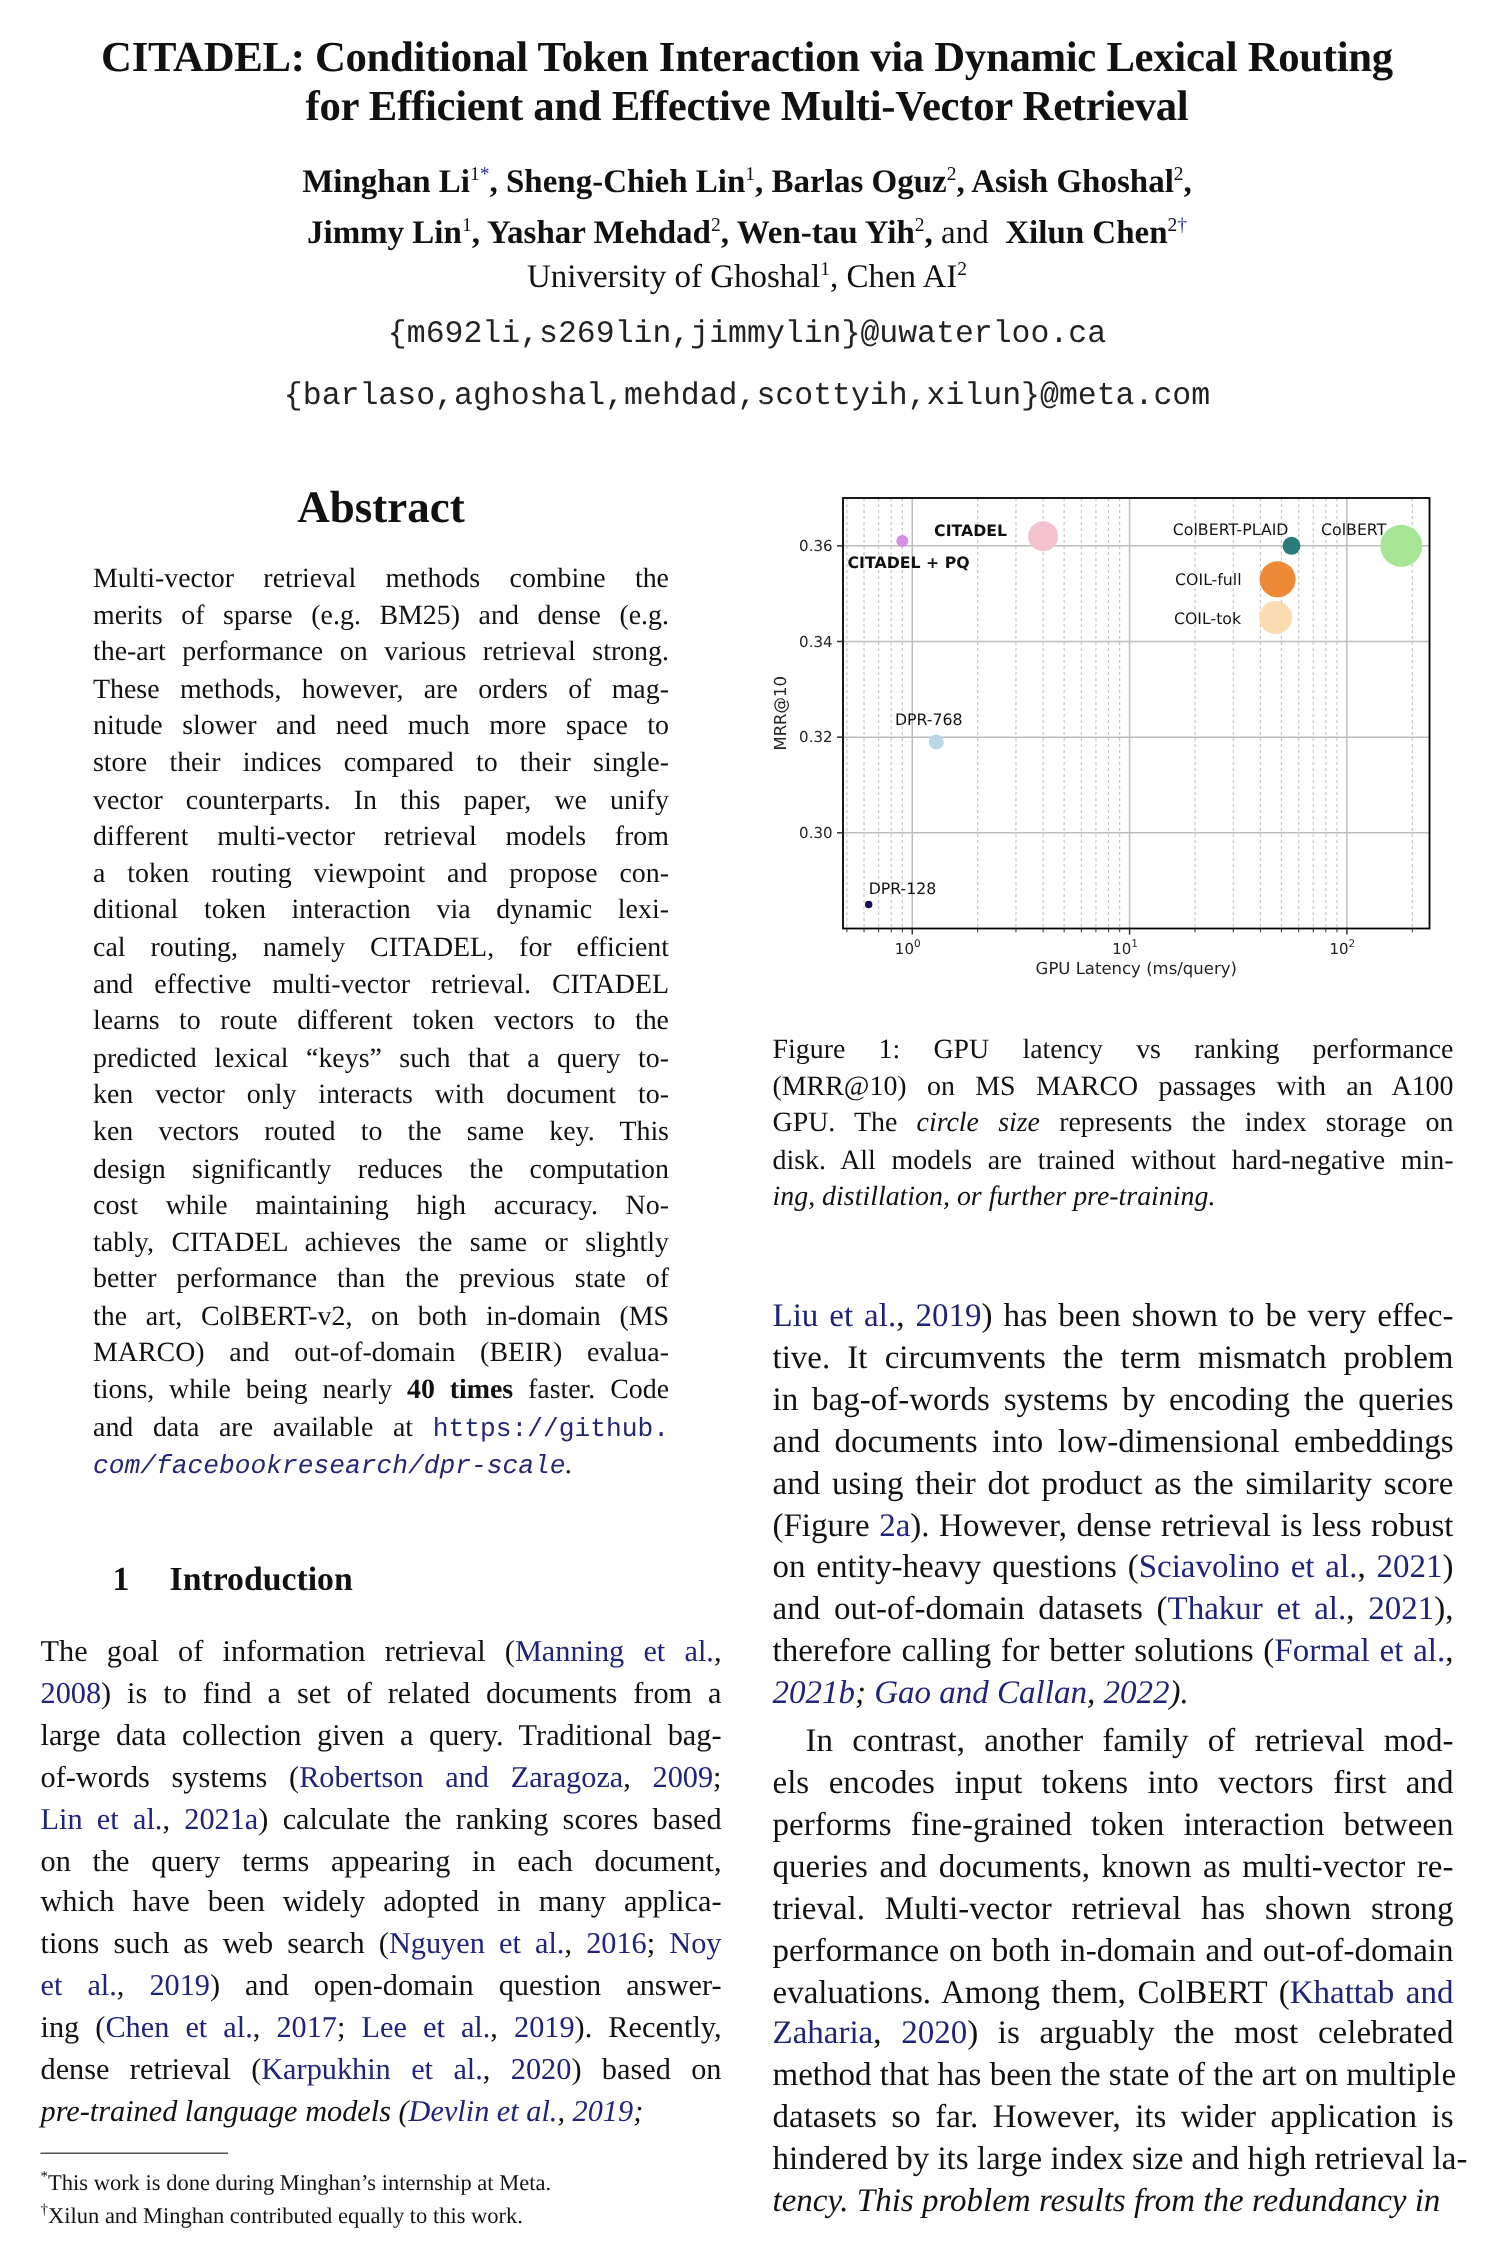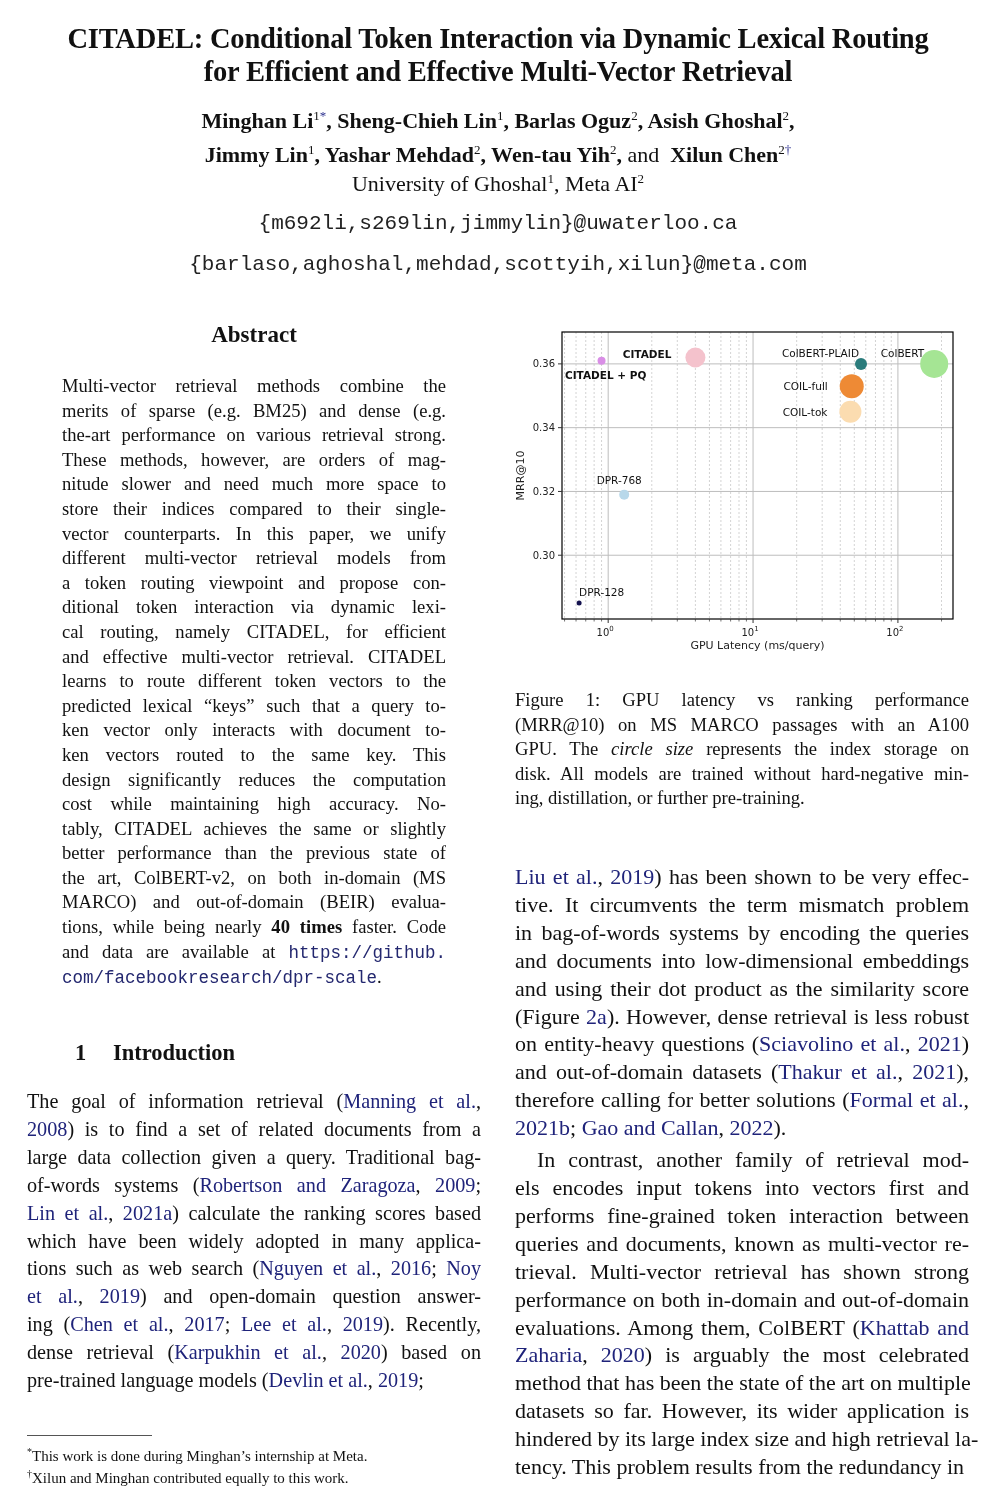--- a/index.html
+++ b/index.html
@@ -7,25 +7,25 @@
          font-family: "Liberation Serif", "DejaVu Serif", serif; color: #111; }
   .abs { position: absolute; }
   .title { left: 0; width: 996px; text-align: center; font-weight: bold; font-size: 28.5px; line-height: 33px; top: 22px; letter-spacing: -0.2px; }
   .authors { left: 0; width: 996px; text-align: center; font-weight: bold; font-size: 22px; line-height: 29px; top: 101px; }
   .authors sup { font-weight: normal; font-size: 13px; }
   .authors sup.mark { color: #2b2f8e; }
   .authors .and { font-weight: normal; }
   .affil { left: 0; width: 996px; text-align: center; font-size: 22px; top: 171px; }
   .affil sup { font-size: 13px; }
   .email { left: 0; width: 996px; text-align: center; font-family: "Liberation Mono", "DejaVu Sans Mono", monospace; font-size: 21px; color: #222; }
-  .h-abstract { left: 62px; width: 384px; text-align: center; font-weight: bold; font-size: 23px; top: 322px; }
+  .h-abstract { left: 62px; width: 384px; text-align: center; font-weight: bold; font-size: 30px; top: 322px; }
   .col-left { left: 62px; width: 384px; }
   .para { font-size: 18.6px; line-height: 24.6px; text-align: justify; }
   .para .line { display: block; text-align: justify; text-align-last: justify; white-space: nowrap; }
-  .para .line.last { text-align-last: left; }
+  .para .line.last { text-align-last: left; font-style: italic; }
   .cite { color: #1f237a; }
   .mono-link { font-family: "Liberation Mono", "DejaVu Sans Mono", monospace; color: #23276f; font-size: 17.5px; }
   .h-section { left: 27px; font-weight: bold; font-size: 22.5px; top: 1040px; margin-left: 48px; }
   .h-section .num { display: inline-block; width: 38px; }
   .intro { left: 27px; width: 454px; top: 1088px; }
   .intro .para { font-size: 20.2px; line-height: 27.9px; }
   .right { left: 515px; width: 454px; }
   .right .para { font-size: 22px; line-height: 27.9px; }
   .caption { left: 515px; width: 454px; top: 688px; }
   .caption .para { font-size: 18.6px; line-height: 24.6px; }
@@ -52,21 +52,21 @@
   <div>
     <span>Jimmy Lin</span><sup>1</sup><span>, </span>
     <span>Yashar Mehdad</span><sup>2</sup><span>, </span>
     <span>Wen-tau Yih</span><sup>2</sup><span>,  </span>
     <span class="and">and</span>&nbsp;
     <span>Xilun Chen</span><sup>2</sup><sup class="mark">†</sup>
   </div>
 </div>
 
 <div class="abs affil">
-  <span>University of Ghoshal</span><sup>1</sup><span>, </span><span>Meta AI</span><sup>2</sup>
+  <span>University of Ghoshal</span><sup>1</sup><span>, </span><span>Chen AI</span><sup>2</sup>
 </div>
 
 <div class="abs email" style="top:212px;">{m692li,s269lin,jimmylin}@uwaterloo.ca</div>
 <div class="abs email" style="top:253px;">{barlaso,aghoshal,mehdad,scottyih,xilun}@meta.com</div>
 
 <div class="abs h-abstract">Abstract</div>
 <div class="abs col-left" style="top:374px;">
   <div class="para" id="abstract-para">
       <span class="line">Multi-vector retrieval methods combine the</span>
       <span class="line">merits of sparse (e.g.  BM25) and dense (e.g.</span>
@@ -100,20 +100,21 @@
   <span class="num">1</span><span>Introduction</span>
 </div>
 
 <div class="abs intro">
   <div class="para" id="intro-left">
       <span class="line"><span>The goal of information retrieval (</span><span class="cite">Manning et al.</span><span>,</span></span>
       <span class="line"><span class="cite">2008</span><span>) is to find a set of related documents from a</span></span>
       <span class="line"><span>large data collection given a query. Traditional bag-</span></span>
       <span class="line"><span>of-words systems (</span><span class="cite">Robertson and Zaragoza</span><span>, </span><span class="cite">2009</span><span>;</span></span>
       <span class="line"><span class="cite">Lin et al.</span><span>, </span><span class="cite">2021a</span><span>) calculate the ranking scores based</span></span>
+      <span class="line"><span>on the query terms appearing in each document,</span></span>
       <span class="line"><span>which have been widely adopted in many applica-</span></span>
       <span class="line"><span>tions such as web search (</span><span class="cite">Nguyen et al.</span><span>, </span><span class="cite">2016</span><span>; </span><span class="cite">Noy</span></span>
       <span class="line"><span class="cite">et al.</span><span>, </span><span class="cite">2019</span><span>) and open-domain question answer-</span></span>
       <span class="line"><span>ing (</span><span class="cite">Chen et al.</span><span>, </span><span class="cite">2017</span><span>; </span><span class="cite">Lee et al.</span><span>, </span><span class="cite">2019</span><span>). Recently,</span></span>
       <span class="line"><span>dense retrieval (</span><span class="cite">Karpukhin et al.</span><span>, </span><span class="cite">2020</span><span>) based on</span></span>
       <span class="line last"><span>pre-trained language models (</span><span class="cite">Devlin et al.</span><span>, </span><span class="cite">2019</span><span>;</span></span>
     </div>
 </div>
 
 <div class="abs footrule"></div>

